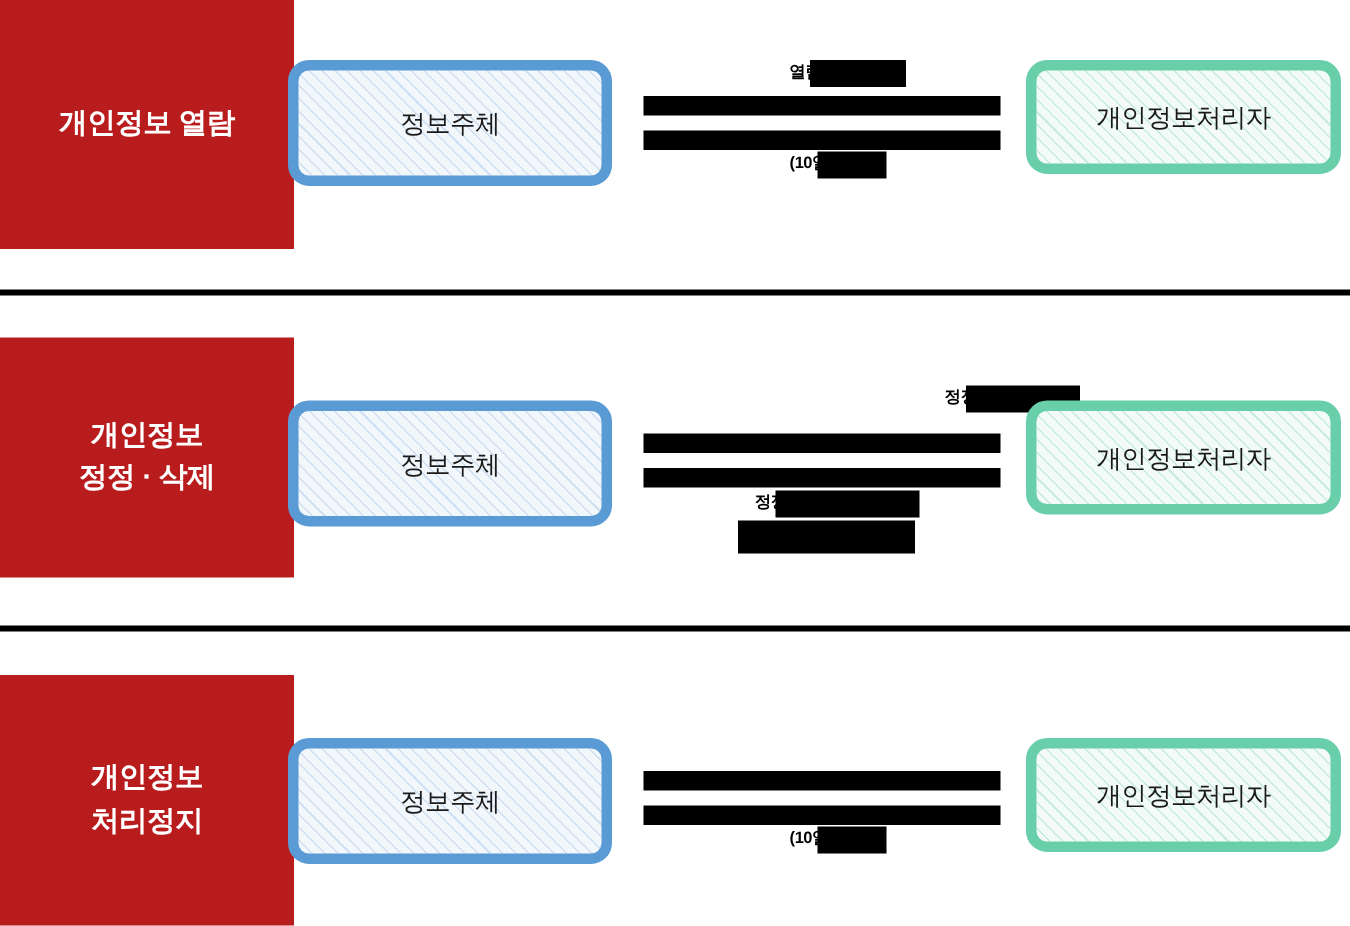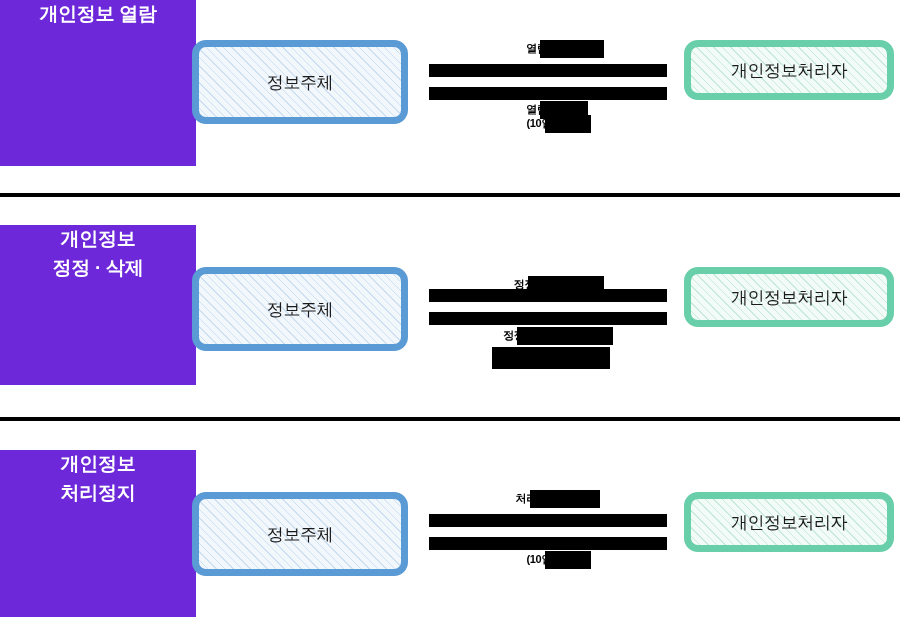--- a/index.html
+++ b/index.html
@@ -33,22 +33,23 @@
   .row-1 { top: 0px;   height: 194px; }
   .row-2 { top: 225px; height: 193px; }
   .row-3 { top: 450px; height: 167px; }
 
   
   .label-panel {
     position: absolute;
     left: 0;
     top: 0;
     width: 196px;
-    background: #6d28d9;
+    background: #b91c1c;
     display: flex;
+    align-items: center;
     justify-content: center;
     box-sizing: border-box;
   }
   .row-1 .label-panel { height: 166px; }
   .row-2 .label-panel { height: 160px; }
   .row-3 .label-panel { height: 167px; }
 
   .label-panel-text {
     color: #ffffff;
     font-size: 19px;
@@ -85,21 +86,21 @@
     background-color: #f2f7fc;
     background-image: repeating-linear-gradient(
         45deg,
         #cfe0f2 0px, #cfe0f2 1px,
         rgba(255,255,255,0) 1px, rgba(255,255,255,0) 6px);
   }
 
   .actor-controller {
     left: 684px;
     width: 210px;
-    height: 60px;
+    height: 76px;
     border: 7px solid #68cfaa;
     background-color: #f2fbf7;
     background-image: repeating-linear-gradient(
         45deg,
         #c9ebdd 0px, #c9ebdd 1px,
         rgba(255,255,255,0) 1px, rgba(255,255,255,0) 6px);
   }
 
   .row-1 .actor-box { top: 40px; }
   .row-2 .actor-box { top: 42px; }
@@ -150,21 +151,21 @@
     background: #000000;
   }
 
   
   .row-1 .caption-top    { top: 42px; }
   .row-1 .arrow-top      { top: 64px; }
   .row-1 .arrow-bottom   { top: 87px; }
   .row-1 .caption-bottom { top: 103px; }
 
   
-  .row-2 .caption-top    { top: 53px; }
+  .row-2 .caption-top    { top: 34px; text-align: right; }
   .row-2 .arrow-top      { top: 64px; }
   .row-2 .arrow-bottom   { top: 87px; }
   .row-2 .caption-bottom { top: 104px; }
 
   
   .row-3 .caption-top    { top: 42px; }
   .row-3 .arrow-top      { top: 64px; }
   .row-3 .arrow-bottom   { top: 87px; }
   .row-3 .caption-bottom { top: 103px; }
 
@@ -204,23 +205,20 @@
 
       <div class="flow-caption caption-top">
         <span class="redacted" style="--rx:14px; --rw:64px;">열람요구서</span>
       </div>
 
       <div class="arrow-bar arrow-top"></div>
       <div class="arrow-bar arrow-bottom"></div>
 
       <div class="flow-caption caption-bottom">
         <div>
-          <span class="redacted" style="--rx:14px; --rw:48px;">열람통지서</span>
-        </div>
-        <div>
           <span class="redacted" style="--rx:19px; --rw:46px;">(10일 이내)</span>
         </div>
       </div>
 
     </div>
 
     <div class="actor-box actor-controller">
       <span class="actor-box-label">개인정보처리자</span>
     </div>
   </div>
@@ -270,23 +268,20 @@
       <div class="label-panel-text">개인정보
 처리정지</div>
     </div>
 
     <div class="actor-box actor-subject">
       <span class="actor-box-label">정보주체</span>
     </div>
 
     <div class="flow">
 
-      <div class="flow-caption caption-top">
-        <span class="redacted" style="--rx:14px; --rw:70px;">처리정지요구서</span>
-      </div>
 
       <div class="arrow-bar arrow-top"></div>
       <div class="arrow-bar arrow-bottom"></div>
 
       <div class="flow-caption caption-bottom">
         <div>
           <span class="redacted" style="--rx:19px; --rw:46px;">(10일 이내)</span>
         </div>
       </div>
 

